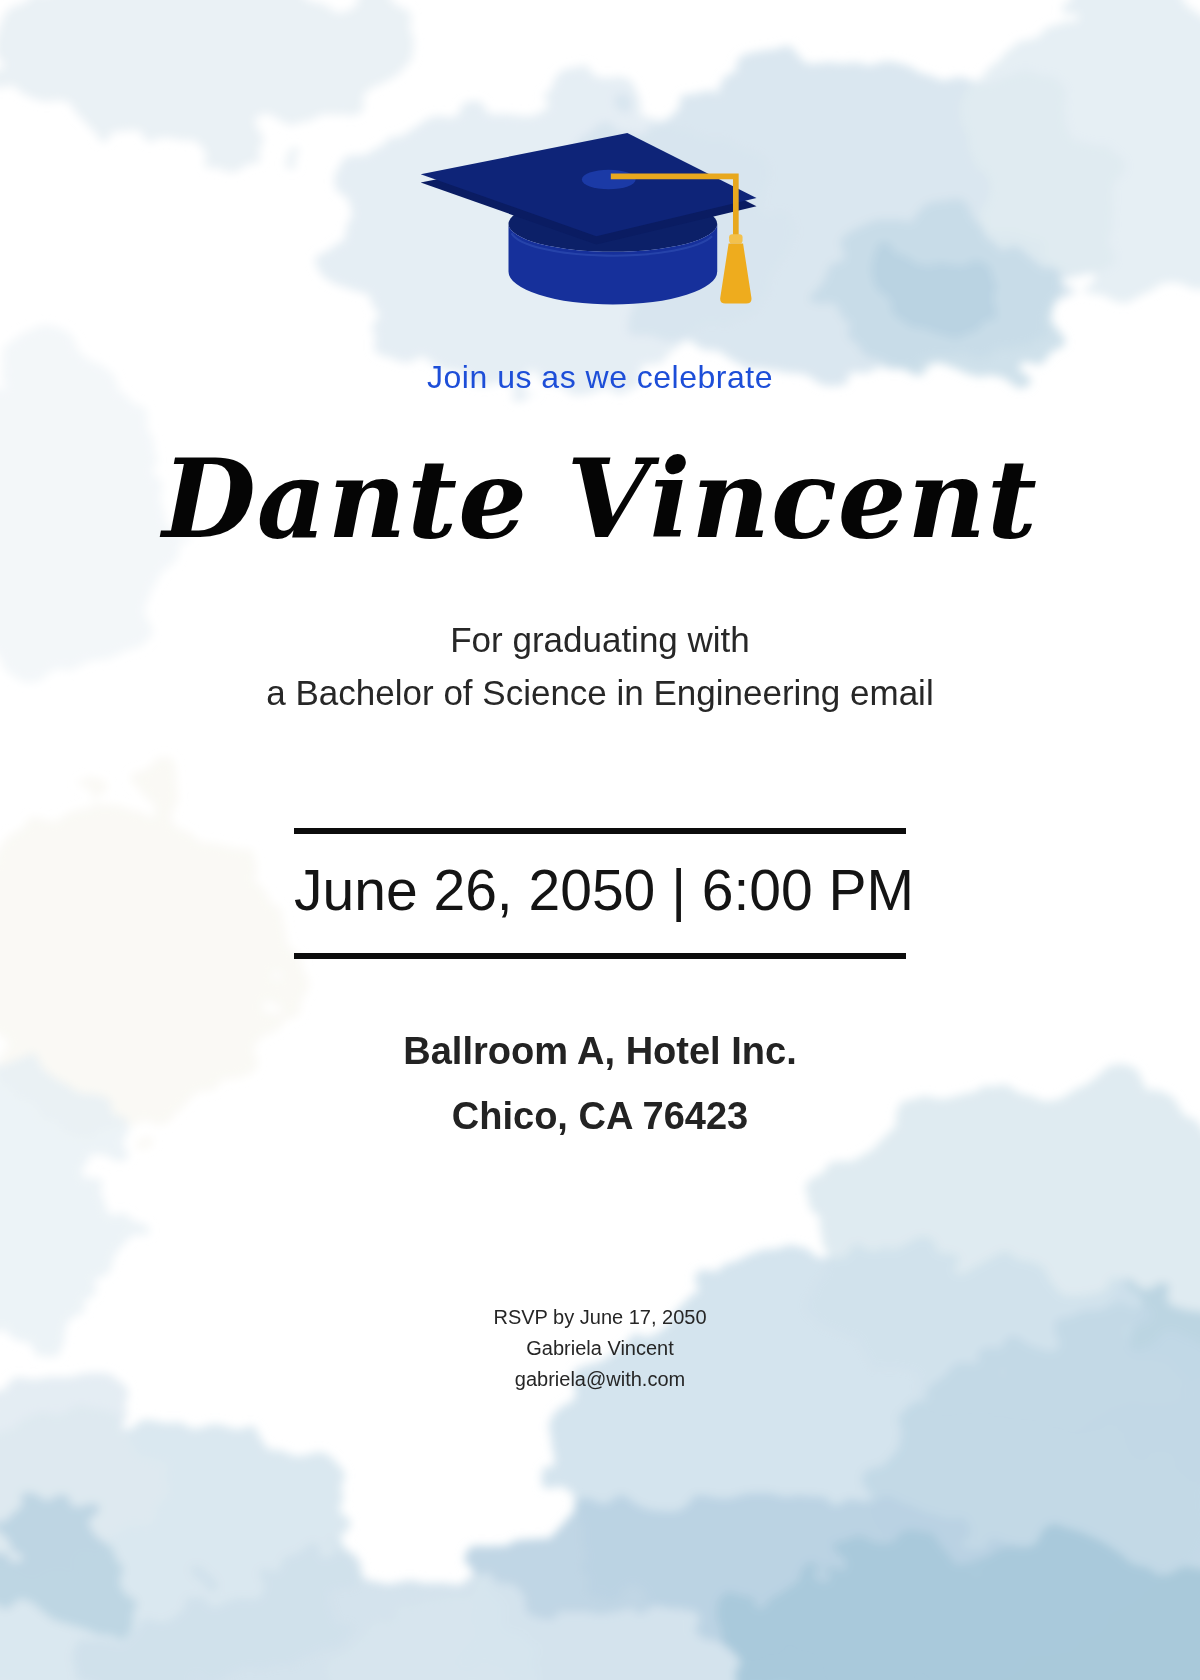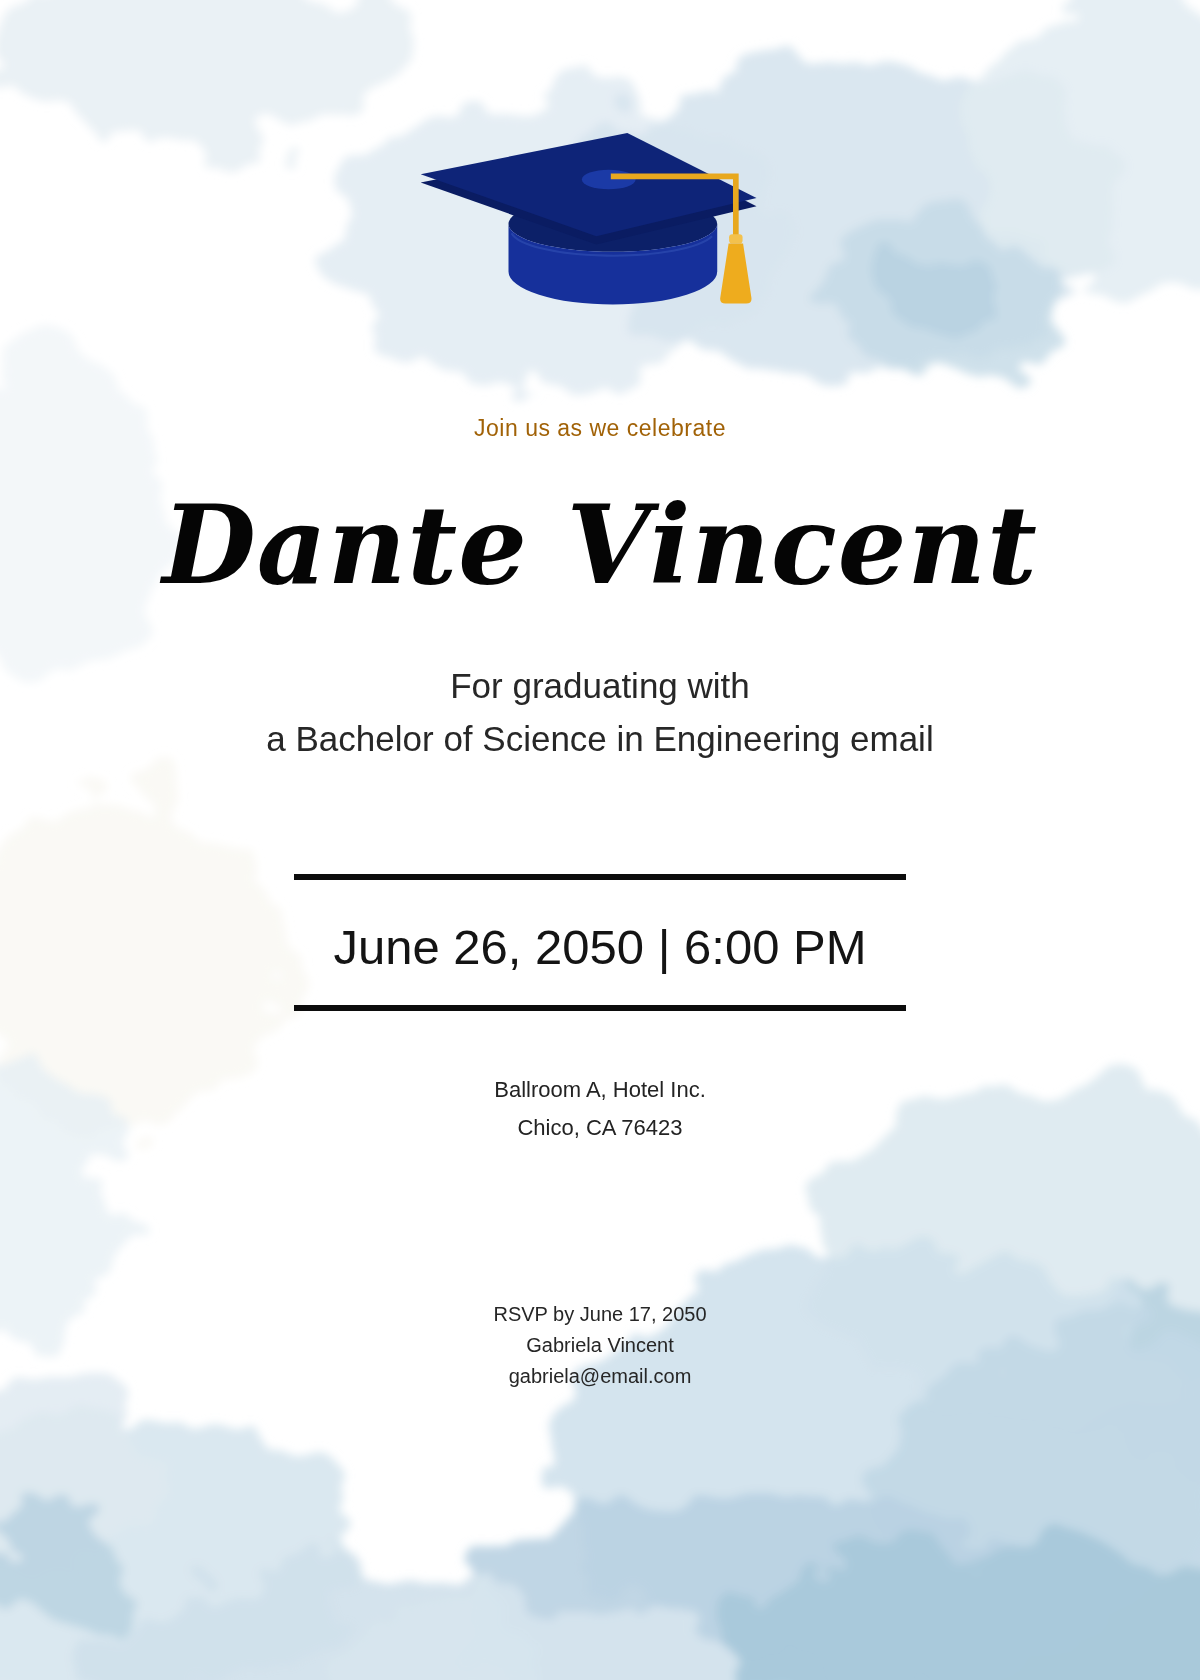--- a/index.html
+++ b/index.html
@@ -18,24 +18,24 @@
     position:absolute;inset:0;z-index:1;
     display:flex;flex-direction:column;align-items:center;
     text-align:center;
   }
   .cap{
     margin-top:108px;
     width:372px;height:207px;
     transform:translateX(-14px);
   }
   .intro{
-    margin-top:100px;
-    font-size:23px;
+    margin-top:44px;
+    font-size:32px;
     letter-spacing:0.5px;
-    color:#a16207;
+    color:#1d4ed8;
   }
   .grad-name{
     margin-top:28px;
     font-family:"DejaVu Serif", serif;
     font-style:italic;
     font-weight:700;
     font-size:108px;
     line-height:1.4;
     letter-spacing:1px;
     color:#050505;
@@ -45,31 +45,32 @@
     margin-top:38px;
     font-size:35px;
     line-height:1.52;
     color:#272727;
   }
   .date-band{
     margin-top:108px;
     width:612px;
     border-top:6px solid #0c0c0c;
     border-bottom:6px solid #0c0c0c;
-    padding:38px 0 29px 0;
-    font-size:49px;
+    padding:22px 0 29px 0;
+    font-size:57px;
     line-height:1.2;
     color:#141414;
     white-space:nowrap;
   }
   .venue{
     margin-top:60px;
-    font-size:22px;
+    font-size:38px;
     line-height:1.72;
     color:#232323;
+    font-weight:bold;
   }
   .rsvp{
     margin-top:152px;
     font-size:20px;
     line-height:1.55;
     color:#262626;
   }
 </style>
 </head>
 <body>
@@ -142,16 +143,16 @@
   </div>
 
   <div class="venue">
     <div>Ballroom A, Hotel Inc.</div>
     <div>Chico, CA 76423</div>
   </div>
 
   <div class="rsvp">
     <div>RSVP by June 17, 2050</div>
     <div>Gabriela Vincent</div>
-    <div>gabriela@email.com</div>
+    <div>gabriela@with.com</div>
   </div>
 
 </div>
 
 </body></html>

